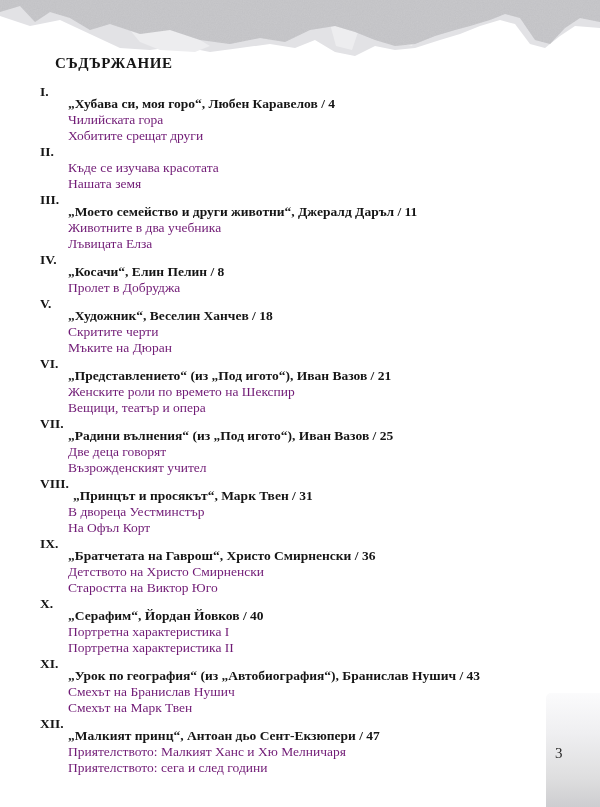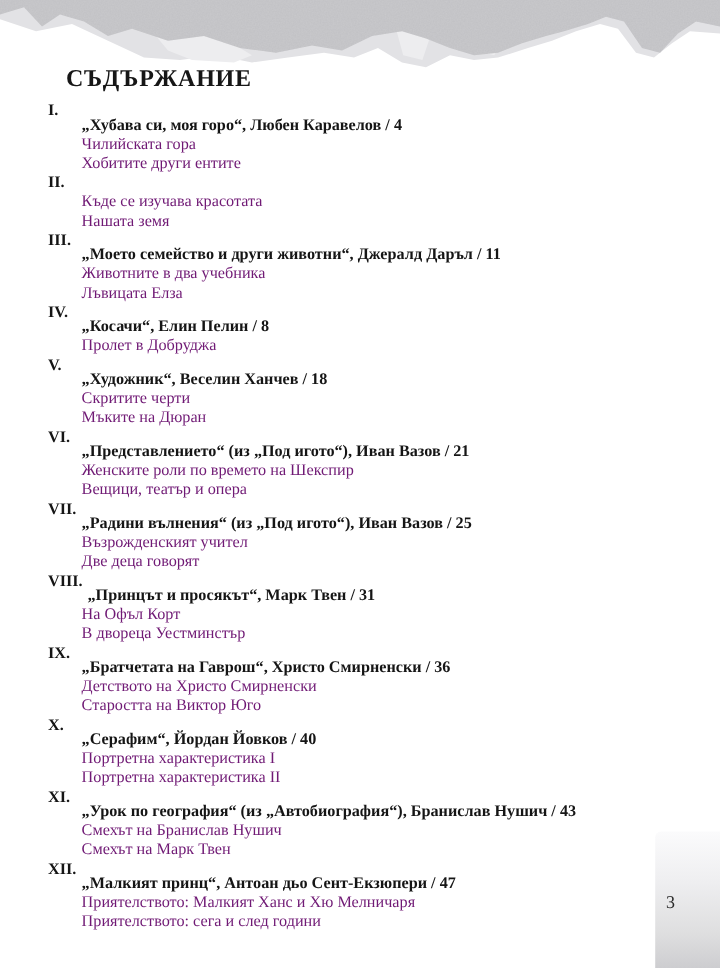--- a/index.html
+++ b/index.html
@@ -17,21 +17,21 @@
     position: absolute;
     top: 0; left: 0;
     width: 600px; height: 62px;
     display: block;
   }
 
   .heading {
     position: absolute;
     left: 55px;
     top: 55px;
-    font-size: 20px;
+    font-size: 15px;
     font-weight: bold;
     letter-spacing: 0.6px;
     color: #161616;
   }
 
   .toc {
     position: absolute;
     left: 40px;
     top: 84px;
     width: 500px;
@@ -84,21 +84,21 @@
   <div class="heading">СЪДЪРЖАНИЕ</div>
 
   <div class="toc">
   <div class="entry">
     <div class="entry-head">
       <span class="numeral">I.</span>
       <span class="entry-title">„Хубава си, моя горо“, Любен Каравелов / 4</span>
     </div>
     <div>
           <div class="sub">Чилийската гора</div>
-          <div class="sub">Хобитите други ентите</div>
+          <div class="sub">Хобитите срещат други</div>
         </div>
   </div>
 
   <div class="entry">
     <div class="entry-head">
       <span class="numeral">II.</span>
     </div>
     <div>
           <div class="sub">Къде се изучава красотата</div>
           <div class="sub">Нашата земя</div>
@@ -147,33 +147,33 @@
           <div class="sub">Вещици, театър и опера</div>
         </div>
   </div>
 
   <div class="entry">
     <div class="entry-head">
       <span class="numeral">VII.</span>
       <span class="entry-title">„Радини вълнения“ (из „Под игото“), Иван Вазов / 25</span>
     </div>
     <div>
+          <div class="sub">Две деца говорят</div>
           <div class="sub">Възрожденският учител</div>
-          <div class="sub">Две деца говорят</div>
         </div>
   </div>
 
   <div class="entry">
     <div class="entry-head">
       <span class="numeral">VIII.</span>
       <span class="entry-title">„Принцът и просякът“, Марк Твен / 31</span>
     </div>
     <div>
+          <div class="sub">В двореца Уестминстър</div>
           <div class="sub">На Офъл Корт</div>
-          <div class="sub">В двореца Уестминстър</div>
         </div>
   </div>
 
   <div class="entry">
     <div class="entry-head">
       <span class="numeral">IX.</span>
       <span class="entry-title">„Братчетата на Гаврош“, Христо Смирненски / 36</span>
     </div>
     <div>
           <div class="sub">Детството на Христо Смирненски</div>

